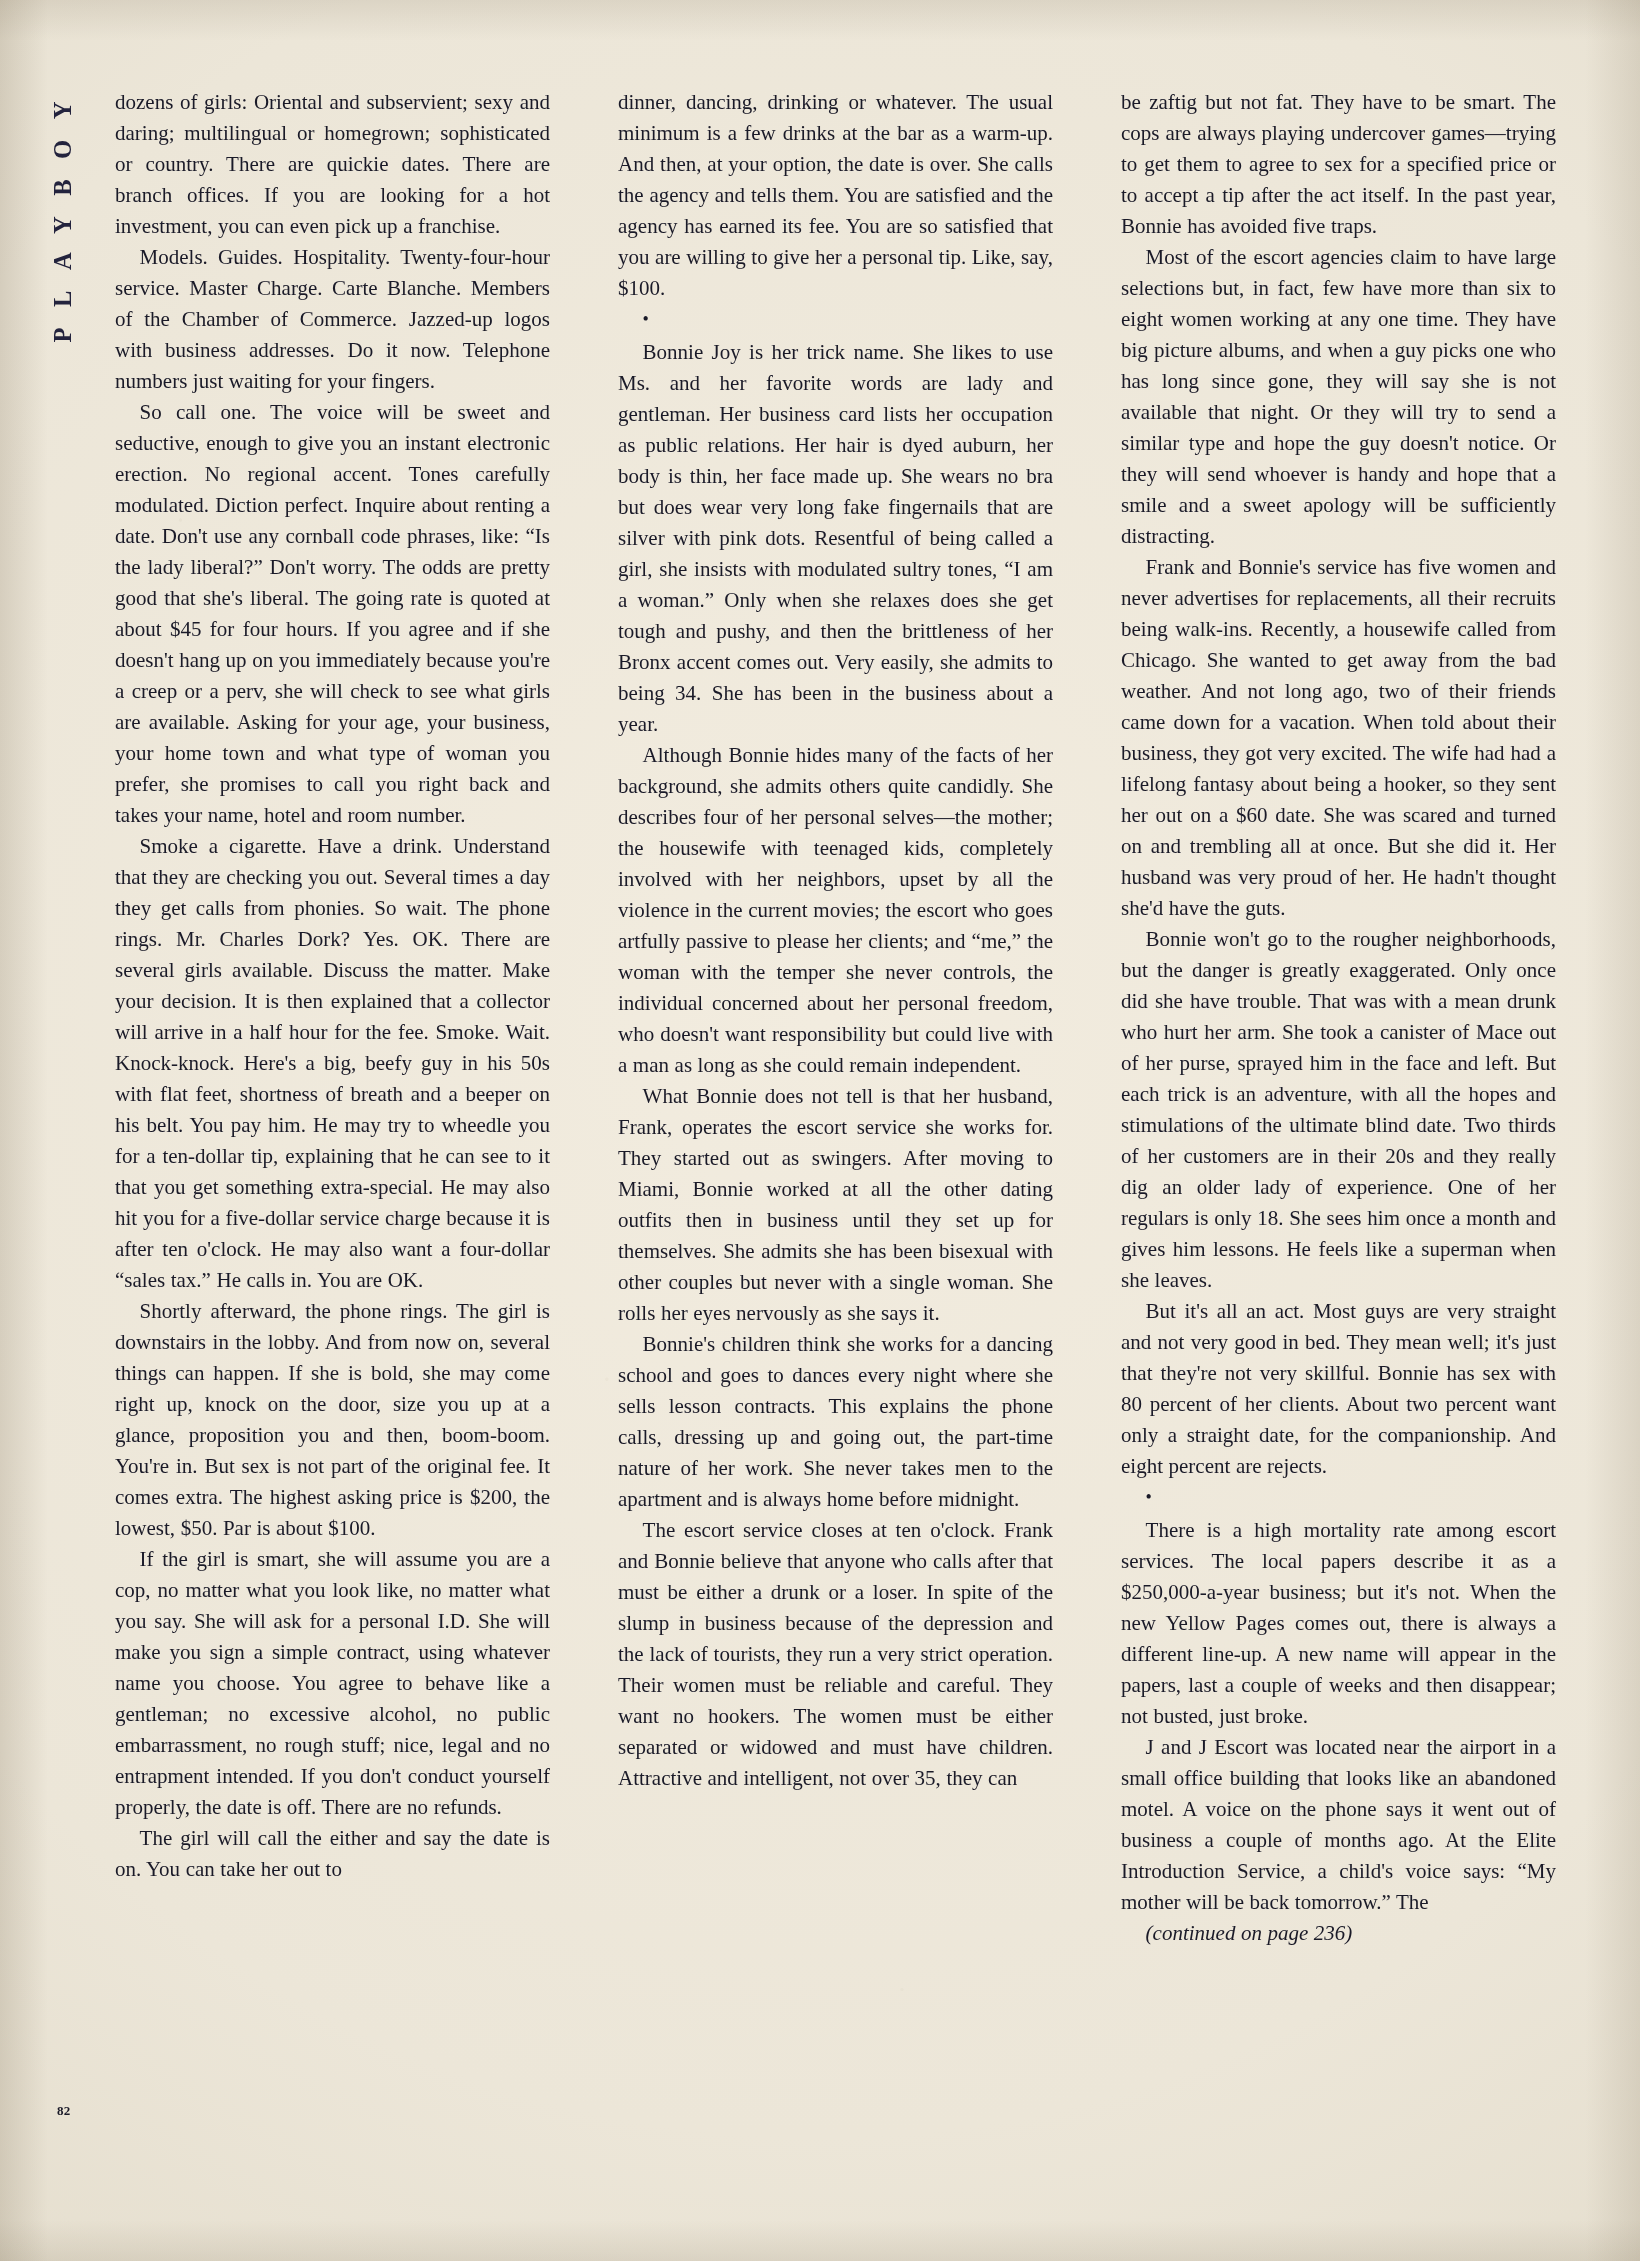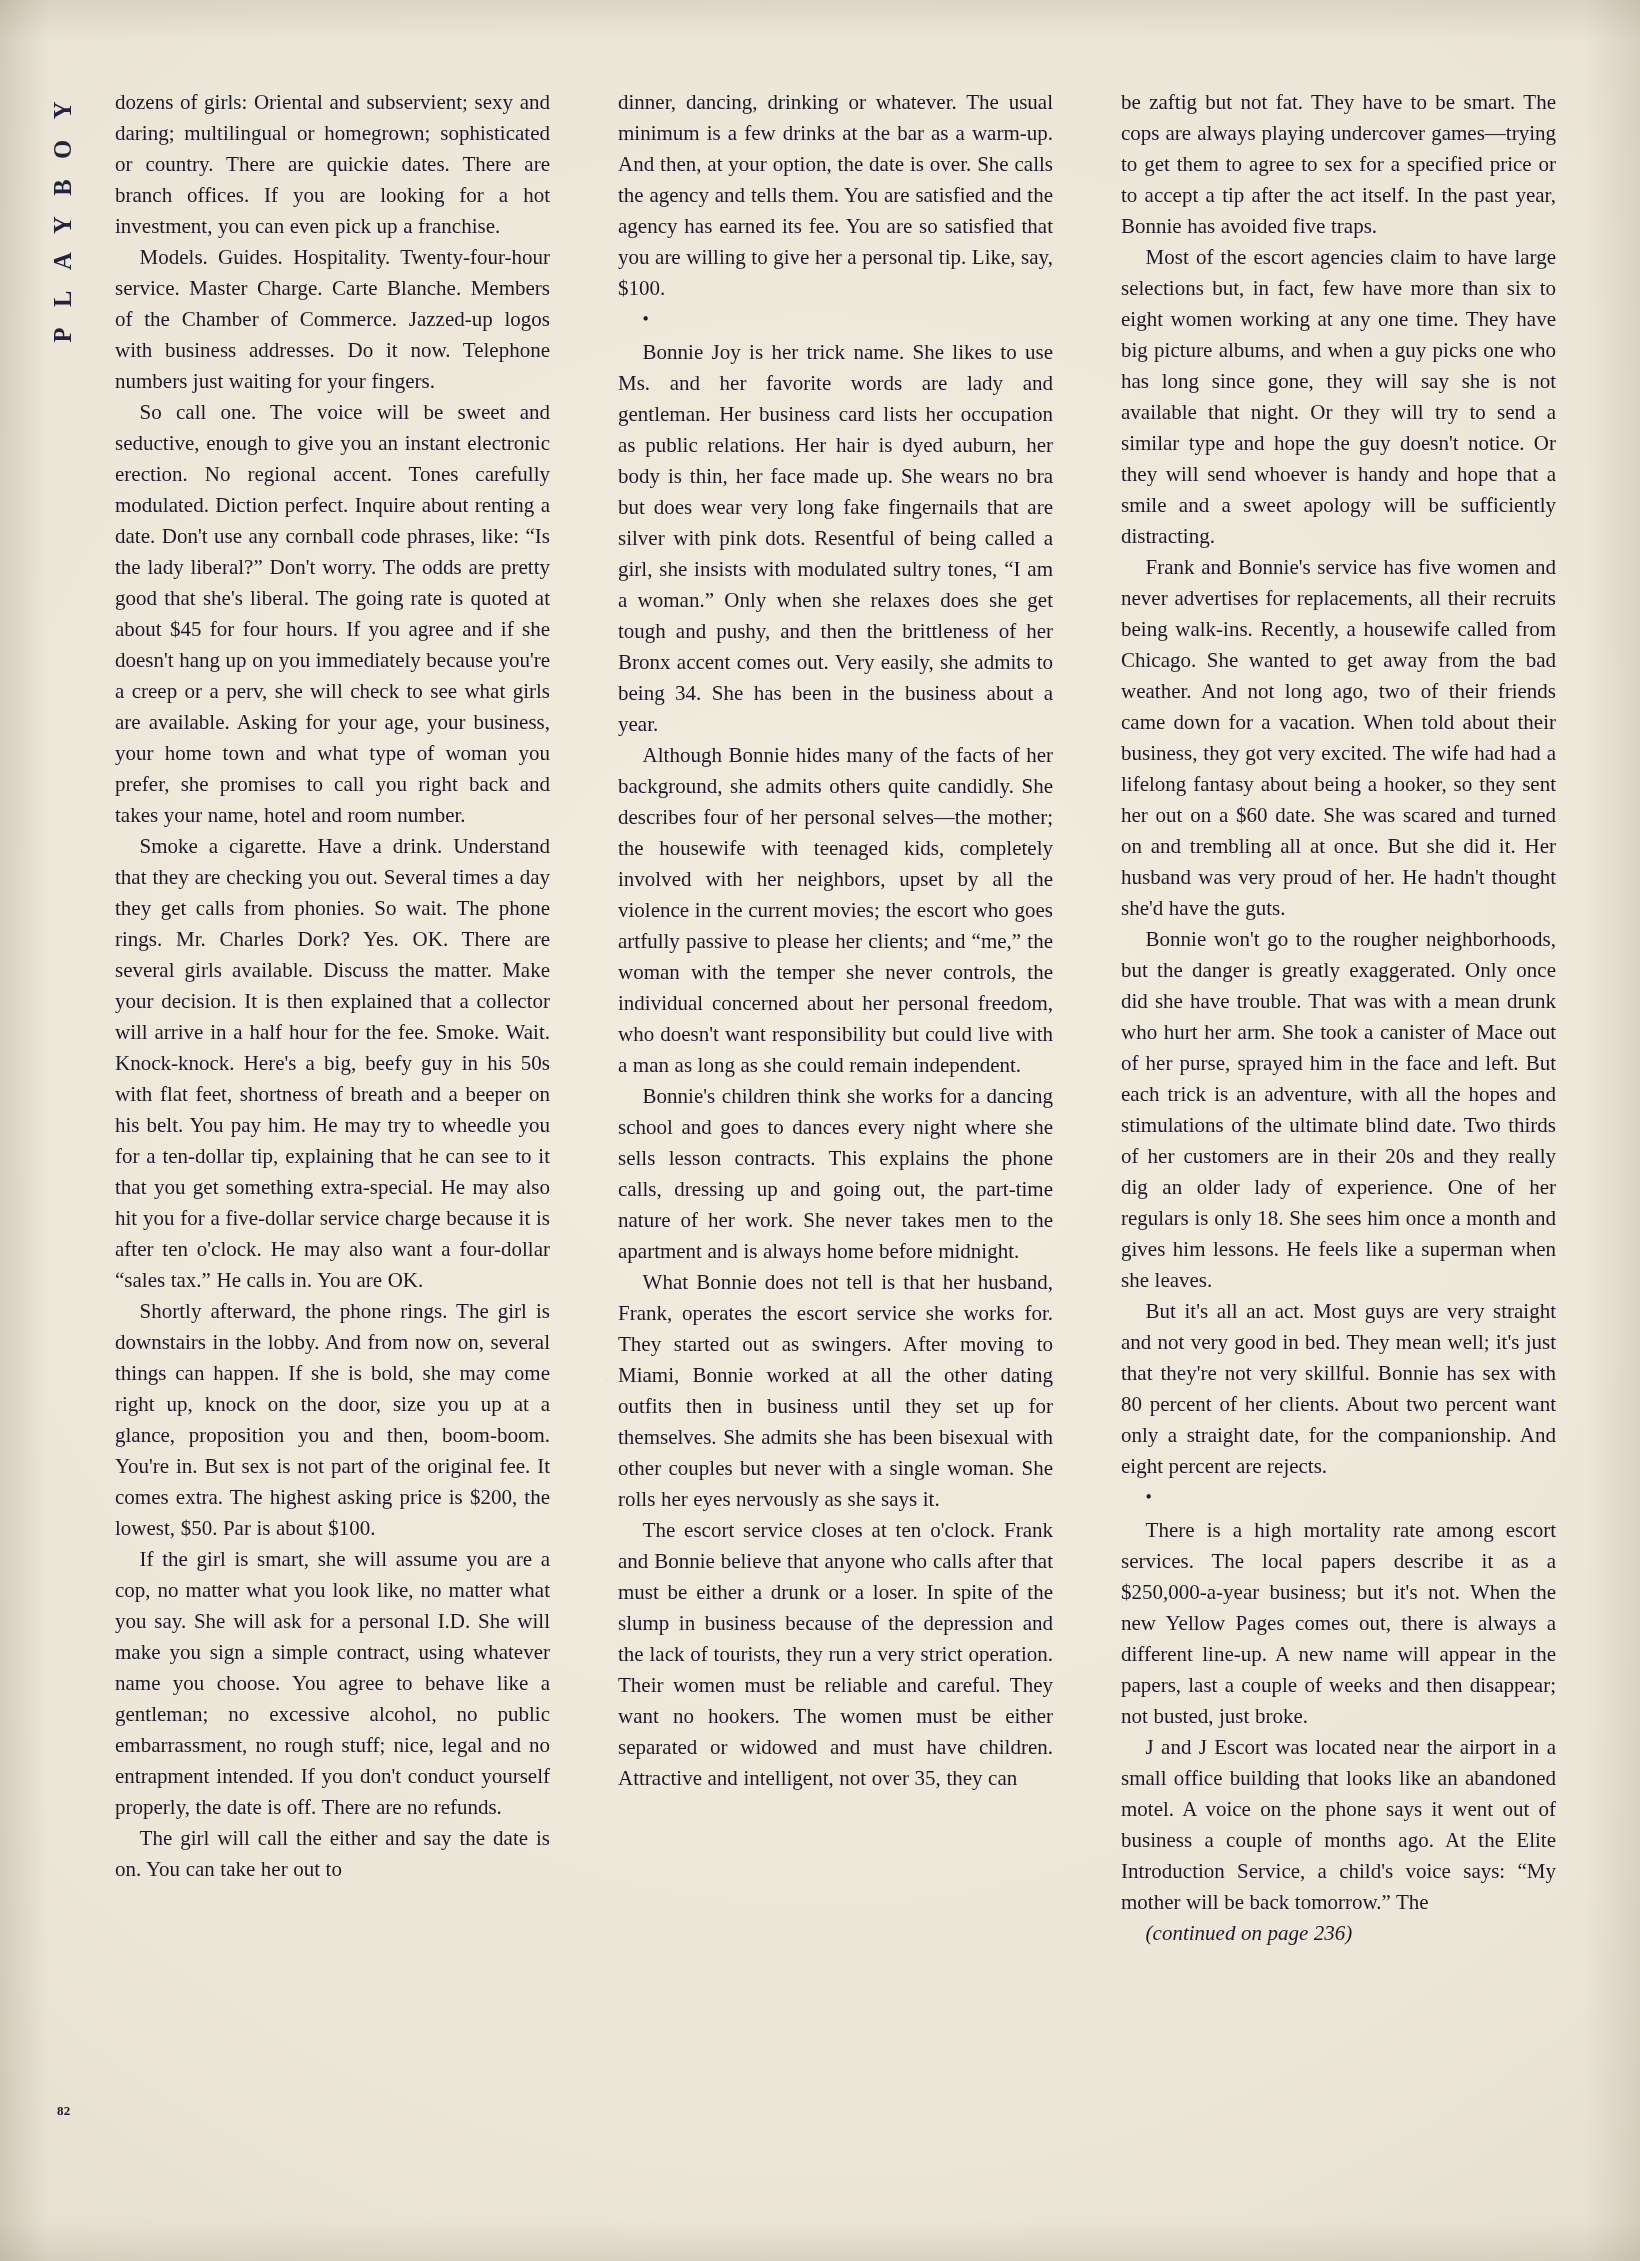--- a/index.html
+++ b/index.html
@@ -148,22 +148,22 @@
       <p>Shortly afterward, the phone rings. The girl is downstairs in the lobby. And from now on, several things can happen. If she is bold, she may come right up, knock on the door, size you up at a glance, proposition you and then, boom-boom. You're in. But sex is not part of the original fee. It comes extra. The highest asking price is $200, the lowest, $50. Par is about $100.</p>
       <p>If the girl is smart, she will assume you are a cop, no matter what you look like, no matter what you say. She will ask for a personal I.D. She will make you sign a simple contract, using whatever name you choose. You agree to behave like a gentleman; no excessive alcohol, no public embarrassment, no rough stuff; nice, legal and no entrapment intended. If you don't conduct yourself properly, the date is off. There are no refunds.</p>
       <p>The girl will call the either and say the date is on. You can take her out to</p>
     </div>
 
     <div class="col">
       <p class="noindent">dinner, dancing, drinking or whatever. The usual minimum is a few drinks at the bar as a warm-up. And then, at your option, the date is over. She calls the agency and tells them. You are satisfied and the agency has earned its fee. You are so satisfied that you are willing to give her a personal tip. Like, say, $100.</p>
       <p class="bullet-sep"><span>•</span></p>
       <p>Bonnie Joy is her trick name. She likes to use Ms. and her favorite words are lady and gentleman. Her business card lists her occupation as public relations. Her hair is dyed auburn, her body is thin, her face made up. She wears no bra but does wear very long fake fingernails that are silver with pink dots. Resentful of being called a girl, she insists with modulated sultry tones, “I am a woman.” Only when she relaxes does she get tough and pushy, and then the brittleness of her Bronx accent comes out. Very easily, she admits to being 34. She has been in the business about a year.</p>
       <p>Although Bonnie hides many of the facts of her background, she admits others quite candidly. She describes four of her personal selves—the mother; the housewife with teenaged kids, completely involved with her neighbors, upset by all the violence in the current movies; the escort who goes artfully passive to please her clients; and “me,” the woman with the temper she never controls, the individual concerned about her personal freedom, who doesn't want responsibility but could live with a man as long as she could remain independent.</p>
+      <p>What Bonnie does not tell is that her husband, Frank, operates the escort service she works for. They started out as swingers. After moving to Miami, Bonnie worked at all the other dating outfits then in business until they set up for themselves. She admits she has been bisexual with other couples but never with a single woman. She rolls her eyes nervously as she says it.</p>
       <p>Bonnie's children think she works for a dancing school and goes to dances every night where she sells lesson contracts. This explains the phone calls, dressing up and going out, the part-time nature of her work. She never takes men to the apartment and is always home before midnight.</p>
-      <p>What Bonnie does not tell is that her husband, Frank, operates the escort service she works for. They started out as swingers. After moving to Miami, Bonnie worked at all the other dating outfits then in business until they set up for themselves. She admits she has been bisexual with other couples but never with a single woman. She rolls her eyes nervously as she says it.</p>
       <p>The escort service closes at ten o'clock. Frank and Bonnie believe that anyone who calls after that must be either a drunk or a loser. In spite of the slump in business because of the depression and the lack of tourists, they run a very strict operation. Their women must be reliable and careful. They want no hookers. The women must be either separated or widowed and must have children. Attractive and intelligent, not over 35, they can</p>
     </div>
 
     <div class="col">
       <p class="noindent">be zaftig but not fat. They have to be smart. The cops are always playing undercover games—trying to get them to agree to sex for a specified price or to accept a tip after the act itself. In the past year, Bonnie has avoided five traps.</p>
       <p>Most of the escort agencies claim to have large selections but, in fact, few have more than six to eight women working at any one time. They have big picture albums, and when a guy picks one who has long since gone, they will say she is not available that night. Or they will try to send a similar type and hope the guy doesn't notice. Or they will send whoever is handy and hope that a smile and a sweet apology will be sufficiently distracting.</p>
       <p>Frank and Bonnie's service has five women and never advertises for replacements, all their recruits being walk-ins. Recently, a housewife called from Chicago. She wanted to get away from the bad weather. And not long ago, two of their friends came down for a vacation. When told about their business, they got very excited. The wife had had a lifelong fantasy about being a hooker, so they sent her out on a $60 date. She was scared and turned on and trembling all at once. But she did it. Her husband was very proud of her. He hadn't thought she'd have the guts.</p>
       <p>Bonnie won't go to the rougher neighborhoods, but the danger is greatly exaggerated. Only once did she have trouble. That was with a mean drunk who hurt her arm. She took a canister of Mace out of her purse, sprayed him in the face and left. But each trick is an adventure, with all the hopes and stimulations of the ultimate blind date. Two thirds of her customers are in their 20s and they really dig an older lady of experience. One of her regulars is only 18. She sees him once a month and gives him lessons. He feels like a superman when she leaves.</p>
       <p>But it's all an act. Most guys are very straight and not very good in bed. They mean well; it's just that they're not very skillful. Bonnie has sex with 80 percent of her clients. About two percent want only a straight date, for the companionship. And eight percent are rejects.</p>
       <p class="bullet-sep"><span>•</span></p>

